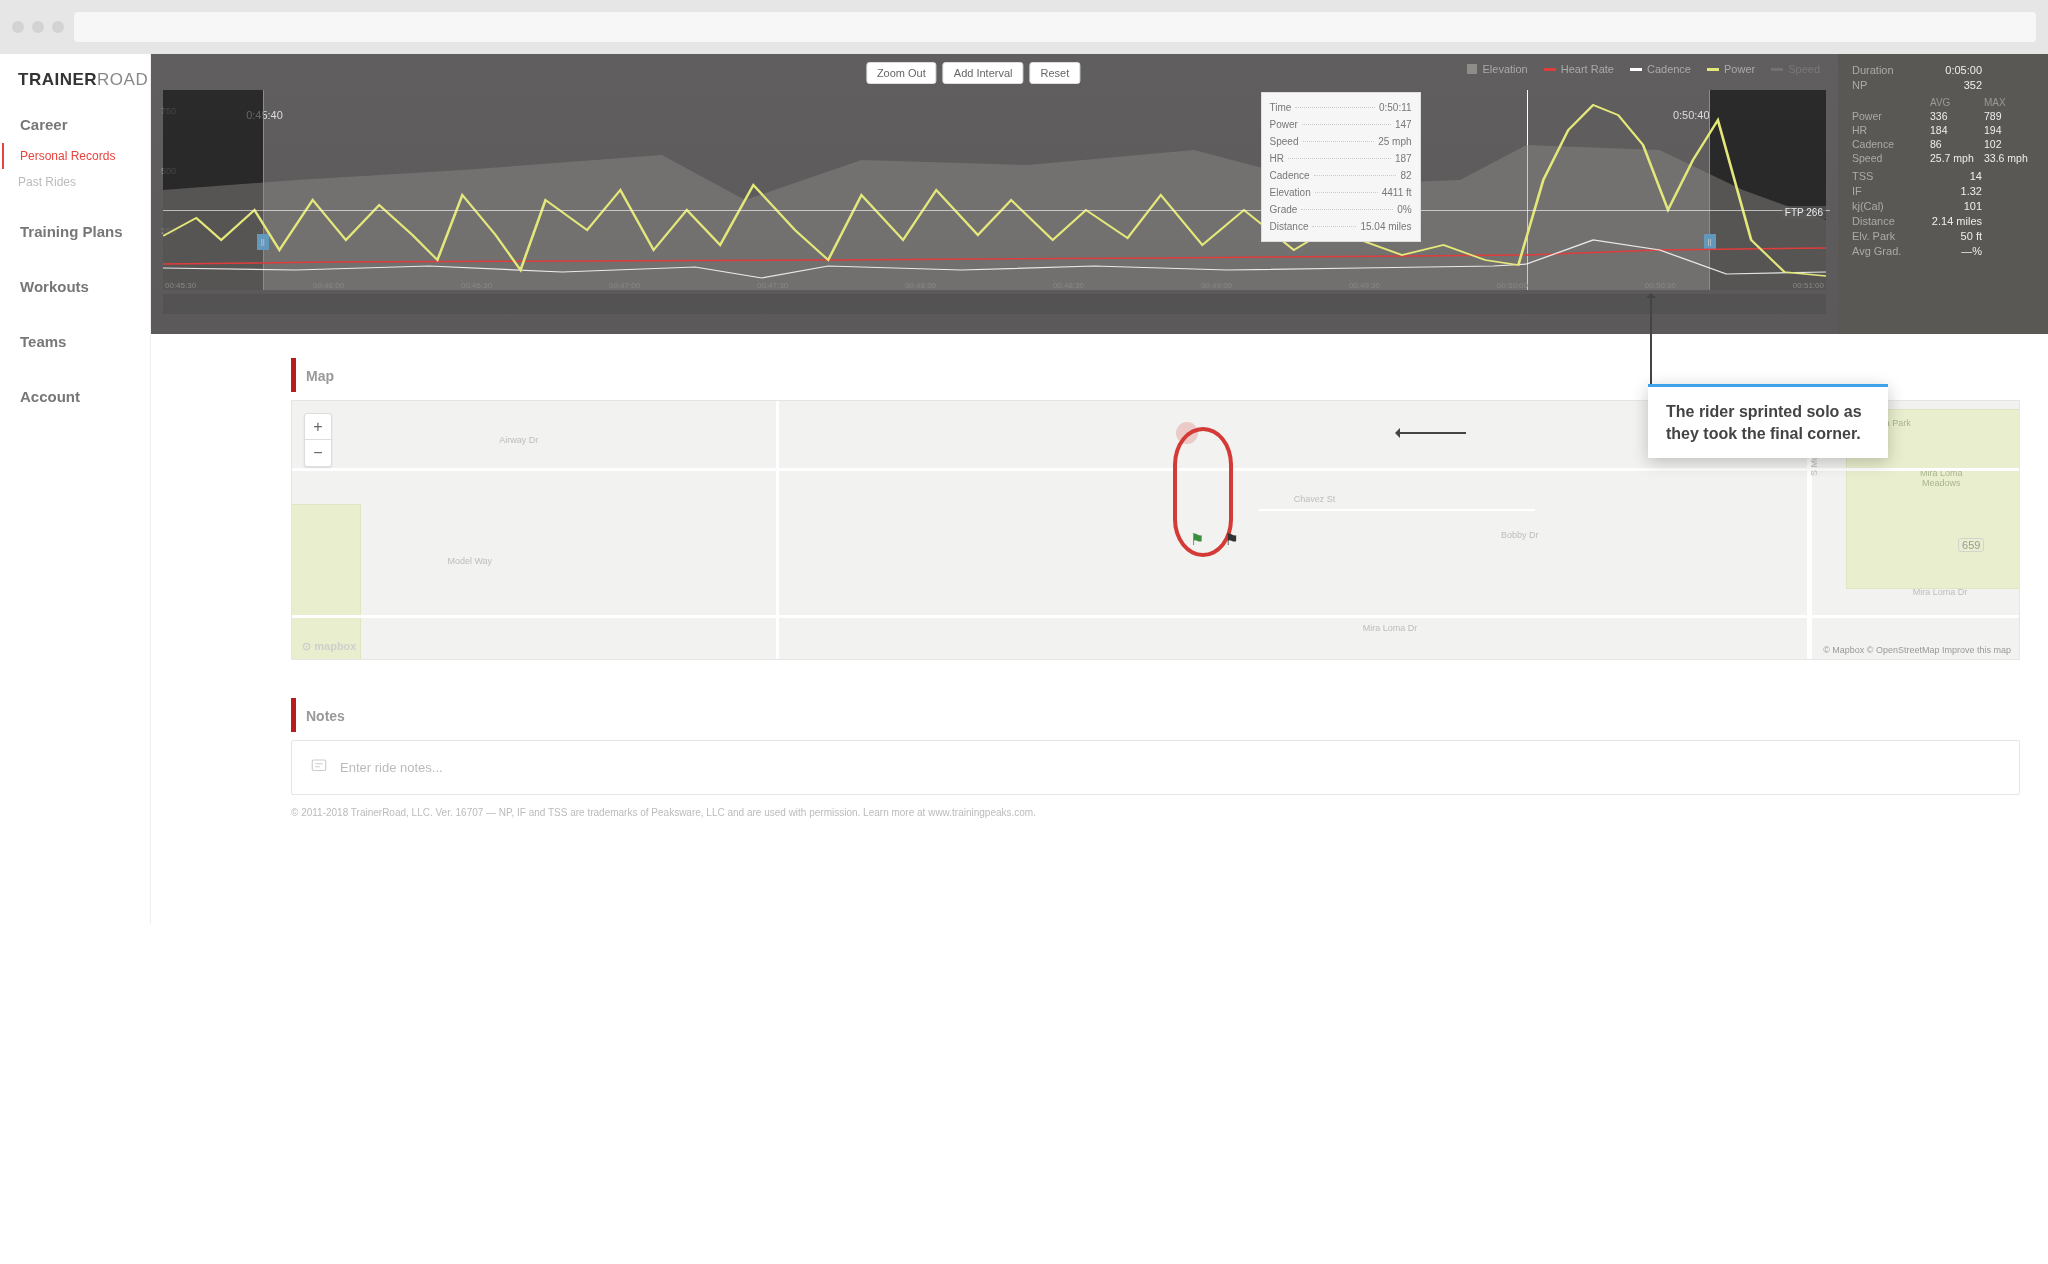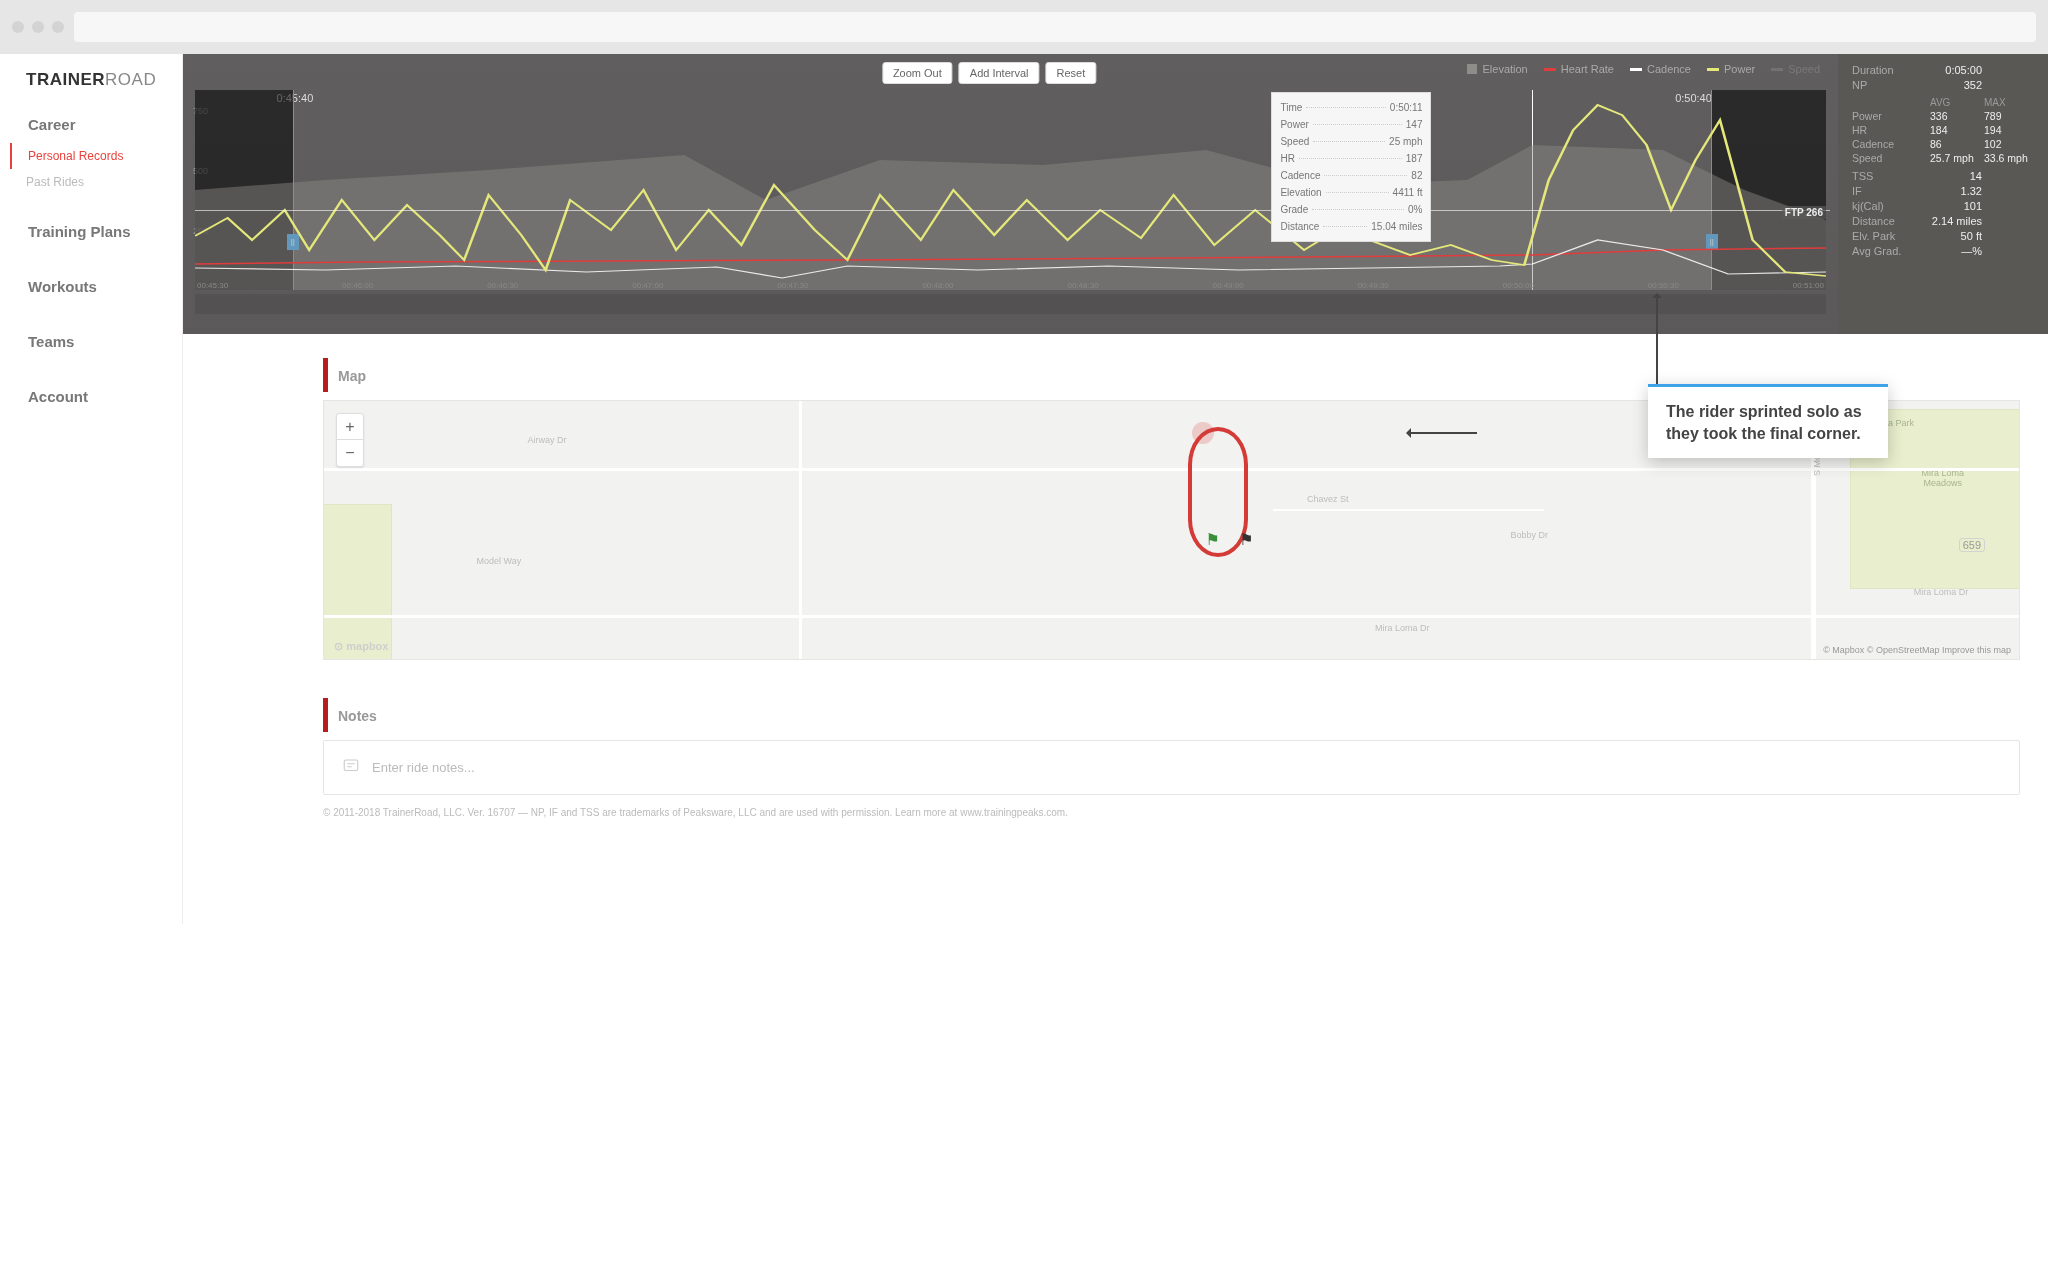--- a/index.html
+++ b/index.html
@@ -2,44 +2,44 @@
 <html><head>
 <meta charset="utf-8">
 <style>
   * { box-sizing: border-box; margin: 0; padding: 0; }
   body { font-family: -apple-system, BlinkMacSystemFont, "Segoe UI", Helvetica, Arial, sans-serif; background:#fff; color:#666; font-size:13px; }
   .browser-chrome { background:#e6e6e6; height:54px; display:flex; align-items:center; padding:0 12px; gap:10px; }
   .dots { display:flex; gap:8px; }
   .dot { width:12px; height:12px; border-radius:50%; background:#d3d3d3; }
   .url-bar { flex:1; height:30px; background:#f7f7f7; border-radius:4px; }
   .app { display:flex; height:calc(100% - 54px); min-height: 870px; }
-  .sidebar { width:183px; border-right:1px solid #eee; padding:16px 0 8px 12px; display:flex; flex-direction:column; }
+  .sidebar { width:151px; border-right:1px solid #eee; padding:16px 0 8px 4px; display:flex; flex-direction:column; }
   .logo { font-weight:900; font-size:17px; letter-spacing:0.5px; padding:0 14px 16px 14px; color:#333; }
   .logo .light { font-weight:300; color:#888; }
   .nav-item { padding:10px 14px; font-weight:700; color:#888; font-size:14px; border-left:2px solid transparent; cursor:pointer; }
   .nav-item.section { font-size:15px; font-weight:800; color:#777; }
   .nav-sub { padding:6px 14px 6px 14px; font-size:12px; color:#bbb; cursor:pointer; }
   .nav-sub.active { color:#e8423e; border-left:2px solid #e8423e; margin-left:-2px; padding-left:16px; }
   .sidebar-spacer { flex:1; }
   .sidebar-footer { padding:0 14px; }
   .sidebar-footer div { padding:6px 0; font-size:11px; color:#bbb; cursor:pointer; }
   .main { flex:1; display:flex; flex-direction:column; position:relative; }
   .chart-panel { display:flex; background:#5a5a5a; background:linear-gradient(#605e5e,#5b5959); height:280px; position:relative; }
   .chart-area { flex:1; position:relative; padding:8px 12px 0 12px; }
   .chart-controls { position:absolute; top:8px; left:50%; transform:translateX(-60%); display:flex; gap:6px; z-index:5; }
   .btn { background:#fff; border:1px solid #ddd; padding:4px 10px; font-size:11px; border-radius:3px; cursor:pointer; color:#666; }
   .legend { position:absolute; top:9px; right:18px; display:flex; gap:16px; font-size:11px; color:#aaa; z-index:5; }
   .legend-item { display:flex; align-items:center; gap:5px; }
   .leg-sw { width:12px; height:3px; display:inline-block; }
   .leg-sw.box { width:10px; height:10px; }
   .chart-body { margin-top:28px; height:200px; position:relative; }
-  .time-label { position:absolute; top:2px; font-size:11px; color:#ddd; }
+  .time-label { position:absolute; top:19px; font-size:11px; color:#ddd; }
   .y-tick { position:absolute; left:-2px; font-size:9px; color:#9a9a9a; }
   .ftp-line { position:absolute; right:-4px; left:0; top:60%; border-top:1px solid rgba(255,255,255,0.6); }
-  .ftp-label { position:absolute; right:0; top:58%; font-size:10px; color:#eee; font-weight:700; background:rgba(90,90,90,0.7); padding:1px 3px; }
+  .ftp-label { position:absolute; right:0; top:58%; font-size:10px; color:#eee; font-weight:400; background:rgba(90,90,90,0.7); padding:1px 3px; }
   .sel-region { position:absolute; top:0; bottom:0; background:rgba(0,0,0,0.55); }
   .drag-handle { position:absolute; width:12px; height:16px; background:#3fa2e8; bottom:40px; cursor:ew-resize; }
   .drag-handle::after { content:"||"; color:#fff; font-size:8px; line-height:16px; display:block; text-align:center; }
   .scrub { position:absolute; top:0; bottom:0; width:1px; background:#3fa2e8; }
   .tooltip-card { position:absolute; background:#f6f6f6; border:1px solid #ddd; width:160px; font-size:10px; color:#777; padding:6px 8px; line-height:1.7; z-index:6; }
   .tooltip-card .row { display:flex; justify-content:space-between; }
   .tooltip-card .dots-fill { flex:1; border-bottom:1px dotted #ccc; margin:0 4px 3px 4px; height:9px; }
   .x-ticks { position:absolute; bottom:0; left:0; right:0; display:flex; justify-content:space-between; font-size:8px; color:#888; padding:0 2px;align-items:flex-end; }
   .stats-panel { width:210px; background:#5a5854; color:#ddd; padding:10px 14px; font-size:11px; }
   .stats-panel .row { display:flex; justify-content:space-between; margin-bottom:3px; }

